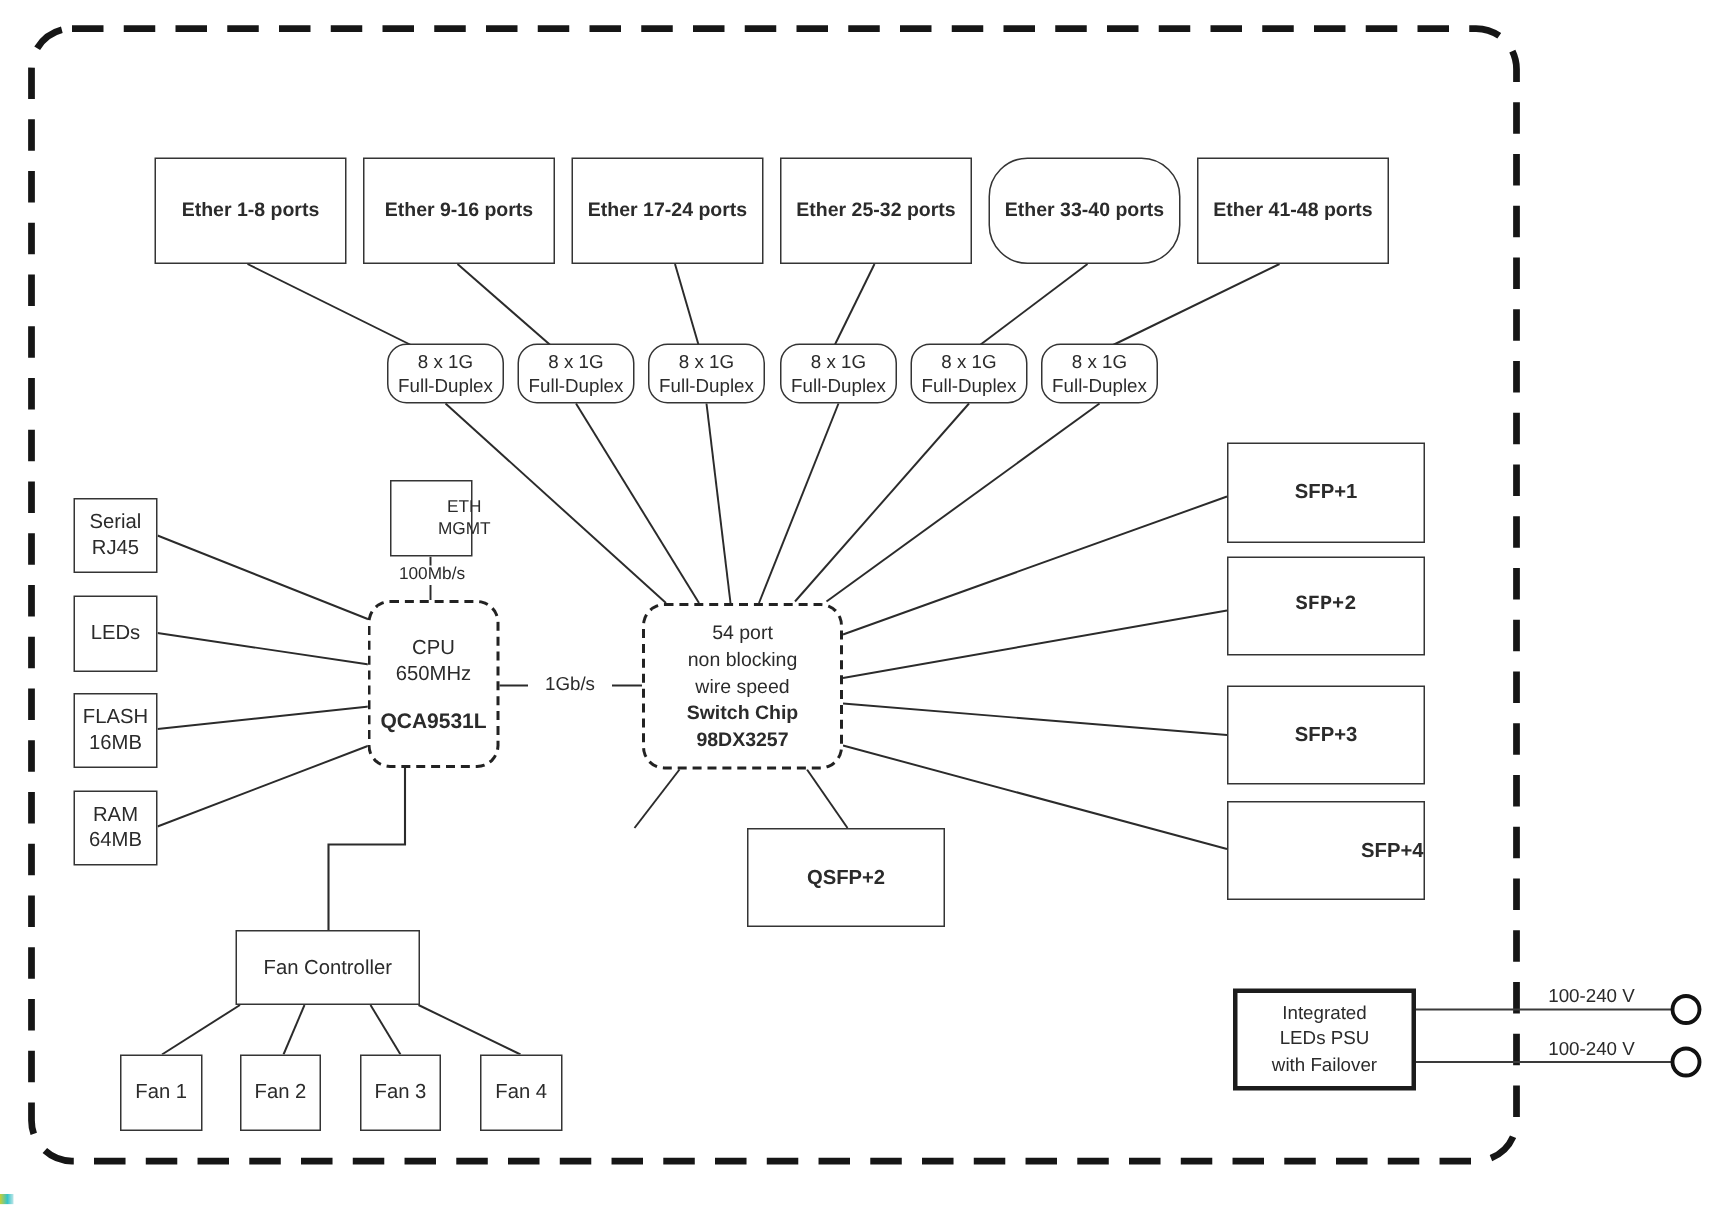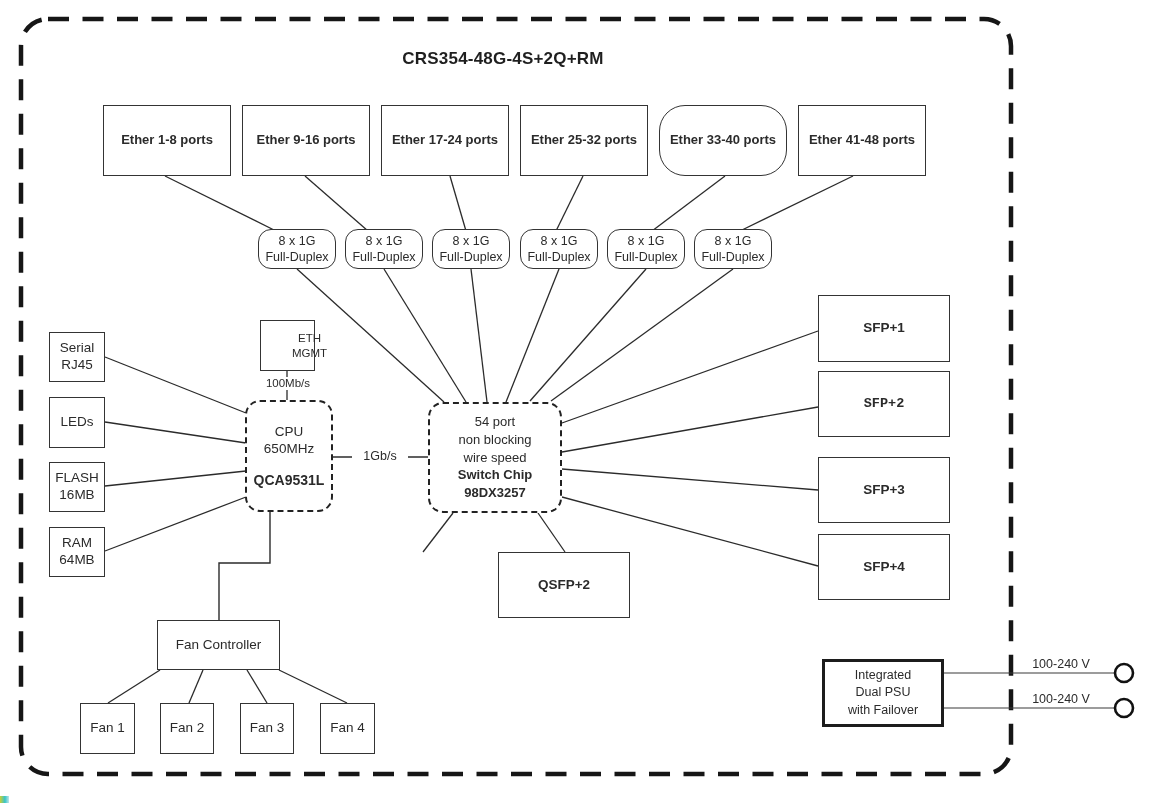--- a/index.html
+++ b/index.html
@@ -107,21 +107,20 @@
       <line x1="944" y1="673" x2="1114" y2="673"></line>
       <line x1="944" y1="708" x2="1114" y2="708"></line>
     </g>
 
     <g stroke="#111" stroke-width="2.6" fill="#fff">
       <circle cx="1124" cy="673" r="9"></circle>
       <circle cx="1124" cy="708" r="9"></circle>
     </g>
   </svg>
 
-  <div class="title" style="left:203px;top:49px;width:600px;">CRS354-48G-4S+2Q+RM</div>
 
   <div class="box ether" style="left:103px;top:105px;width:128px;height:71px;">
       <span>Ether 1-8 ports</span>
     </div>
   <div class="box ether" style="left:242px;top:105px;width:128px;height:71px;">
       <span>Ether 9-16 ports</span>
     </div>
   <div class="box ether" style="left:381px;top:105px;width:128px;height:71px;">
       <span>Ether 17-24 ports</span>
     </div>
@@ -205,21 +204,21 @@
 
   <div class="box portlbl" style="left:818px;top:295px;width:132px;height:67px;">
       <span>SFP+1</span>
     </div>
   <div class="box portlbl" style="left:818px;top:371px;width:132px;height:66px;font-family:Liberation Mono, monospace;">
       <span>SFP+2</span>
     </div>
   <div class="box portlbl" style="left:818px;top:457px;width:132px;height:66px;">
       <span>SFP+3</span>
     </div>
-  <div class="box portlbl" style="left:818px;top:534px;width:132px;height:66px;">
+  <div class="box portlbl" style="left:818px;top:534px;width:132px;height:66px;align-items:flex-end;">
       <span>SFP+4</span>
     </div>
 
   <div class="box fan" style="left:157px;top:620px;width:123px;height:50px;">
       <span>Fan Controller</span>
     </div>
   <div class="box fan" style="left:80px;top:703px;width:55px;height:51px;">
       <span>Fan 1</span>
     </div>
   <div class="box fan" style="left:160px;top:703px;width:54px;height:51px;">
@@ -227,21 +226,21 @@
     </div>
   <div class="box fan" style="left:240px;top:703px;width:54px;height:51px;">
       <span>Fan 3</span>
     </div>
   <div class="box fan" style="left:320px;top:703px;width:55px;height:51px;">
       <span>Fan 4</span>
     </div>
 
   <div class="box psu" style="left:822px;top:659px;width:122px;height:68px;">
     <span>Integrated</span>
-    <span>Dual PSU</span>
+    <span>LEDs PSU</span>
     <span>with Failover</span>
   </div>
   <div class="floatlbl voltage" style="left:1015px;top:658px;width:92px;">100-240 V</div>
   <div class="floatlbl voltage" style="left:1015px;top:693px;width:92px;">100-240 V</div>
 
   <div class="artifact"></div>
 
 </div>
 
 </body></html>

